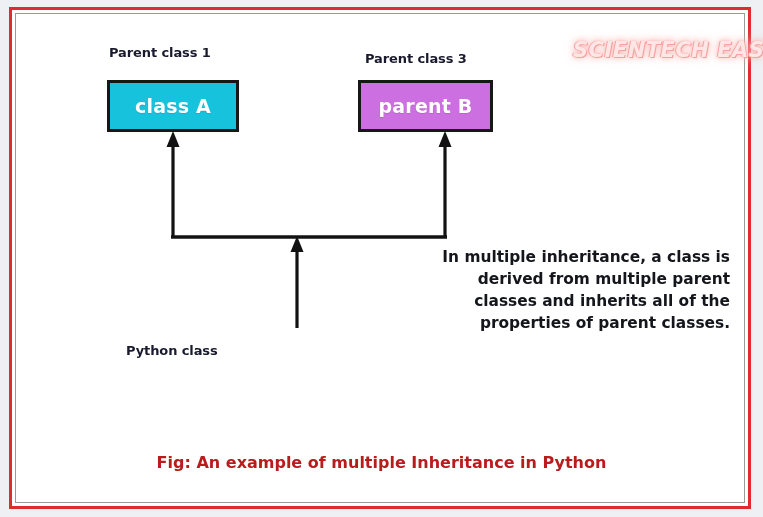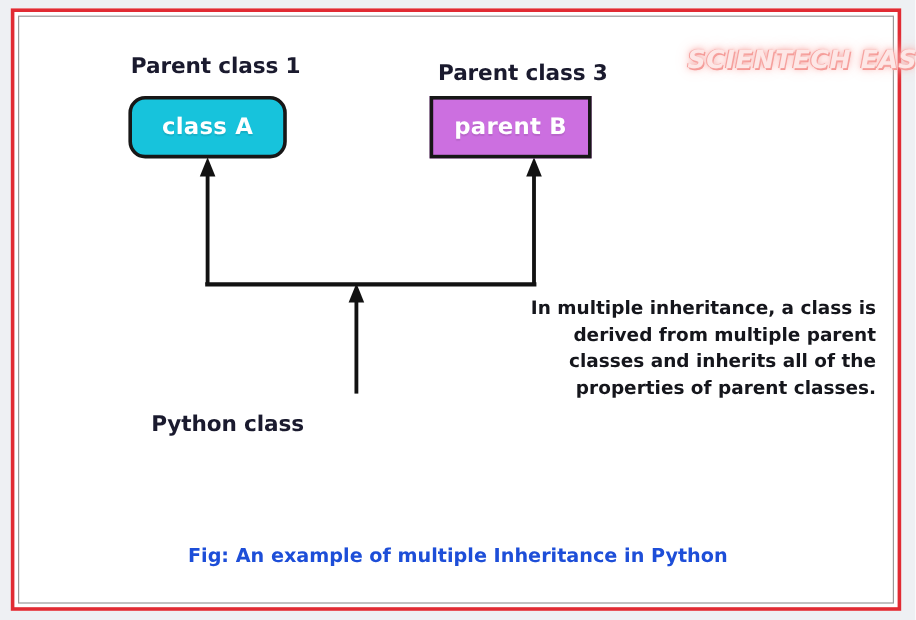--- a/index.html
+++ b/index.html
@@ -61,21 +61,21 @@
        1px 1px 0 #f4928e,
       -1px 0 0 #f4928e,
        0 0 14px #fbd4d2;
     white-space: nowrap;
     user-select: none;
   }
 
   
   .node-label {
     position: absolute;
-    font-size: 18px;
+    font-size: 13px;
     font-weight: bold;
     color: #1a1a2e;
     white-space: nowrap;
     letter-spacing: -0.1px;
   }
   #label-parent1 { left: 109px; top: 45px; }
   #label-parent2 { left: 365px; top: 51px; }
   #label-child   { left: 126px; top: 343px; }
 
   
@@ -88,21 +88,20 @@
     justify-content: center;
     color: #ffffff;
     font-size: 19px;
     font-weight: bold;
     letter-spacing: 0.2px;
     text-shadow: 0 1px 1px rgba(0,0,0,0.10);
   }
   #box-a {
     left: 107px; top: 80px; width: 132px; height: 52px;
     background: #17c3dc;
-    border-radius: 14px;
   }
   #box-b {
     left: 358px; top: 80px; width: 135px; height: 52px;
     background: #cc6fe0;
   }
   #box-c {
     left: 231px; top: 328px; width: 135px; height: 53px;
     background: #f79552;
     border-color: #3c2a16;
   }
@@ -130,21 +129,21 @@
 
   
   #caption {
     position: absolute;
     left: 0;
     top: 453px;
     width: 763px;
     text-align: center;
     font-size: 16px;
     font-weight: bold;
-    color: #1d4ed8;
+    color: #b91c1c;
   }
 </style>
 </head>
 <body>
 
 <div id="canvas">
 
   <div id="frame">
     <div id="frame-inner"></div>
   </div>

